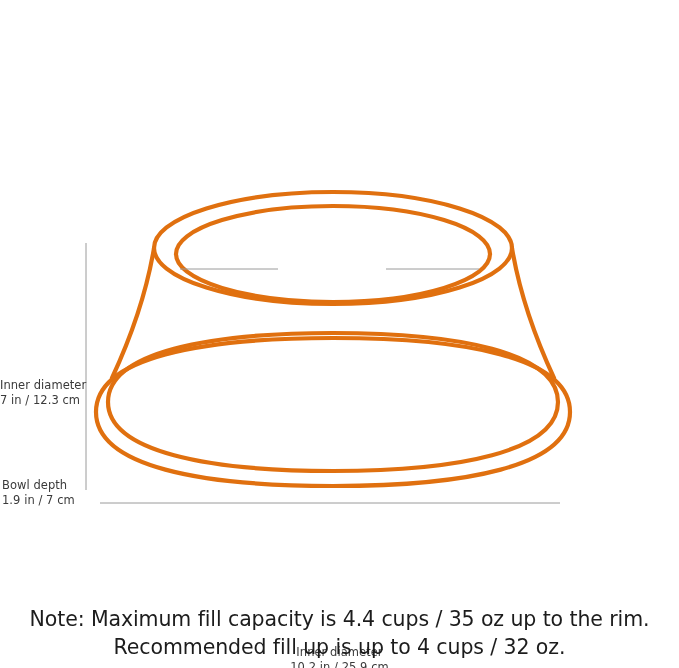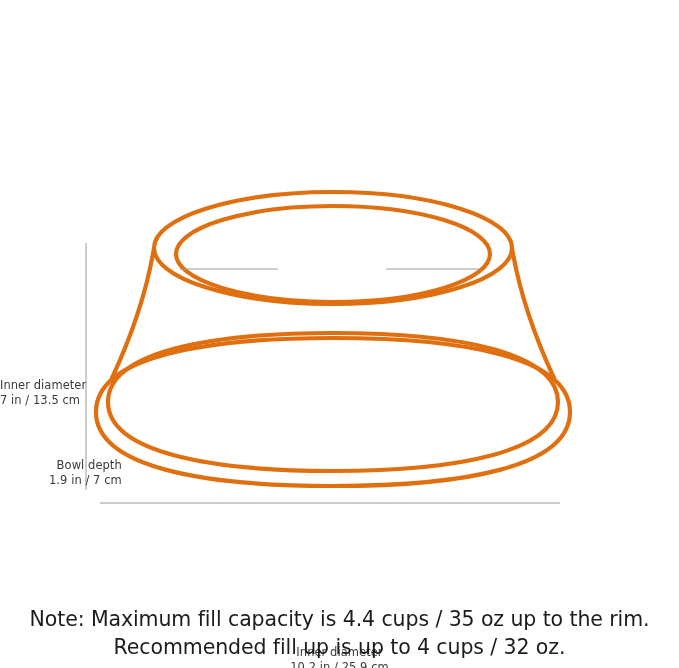--- a/index.html
+++ b/index.html
@@ -74,23 +74,22 @@
   .label .l1 { display: block; }
   .label .l2 { display: block; }
 
   .label-inner-diameter {
     left: 0;
     right: 0;
     top: 248px;
   }
   .label-bowl-depth {
     left: 2px;
-    top: 328px;
-    text-align: right;
-    margin-left: 47px;
+    top: 348px;
+    text-align: left;
   }
   .label-base-diameter {
     left: 0;
     right: 0;
     top: 515px;
     text-align: center;
   }
 
   
   .note {
@@ -148,21 +147,21 @@
         <line x1="386" y1="139" x2="479" y2="139"></line>
 
         <line x1="86" y1="113" x2="86" y2="360"></line>
 
         <line x1="100" y1="373" x2="560" y2="373"></line>
       </g>
     </svg>
 
     <div class="label label-inner-diameter">
       <span class="l1">Inner diameter</span>
-      <span class="l2">7 in / 13.5 cm</span>
+      <span class="l2">7 in / 12.3 cm</span>
     </div>
 
     <div class="label label-bowl-depth">
       <span class="l1">Bowl depth</span>
       <span class="l2">1.9 in / 7 cm</span>
     </div>
 
     <div class="label label-base-diameter">
       <span class="l1">Inner diameter</span>
       <span class="l2">10.2 in / 25.9 cm</span>

